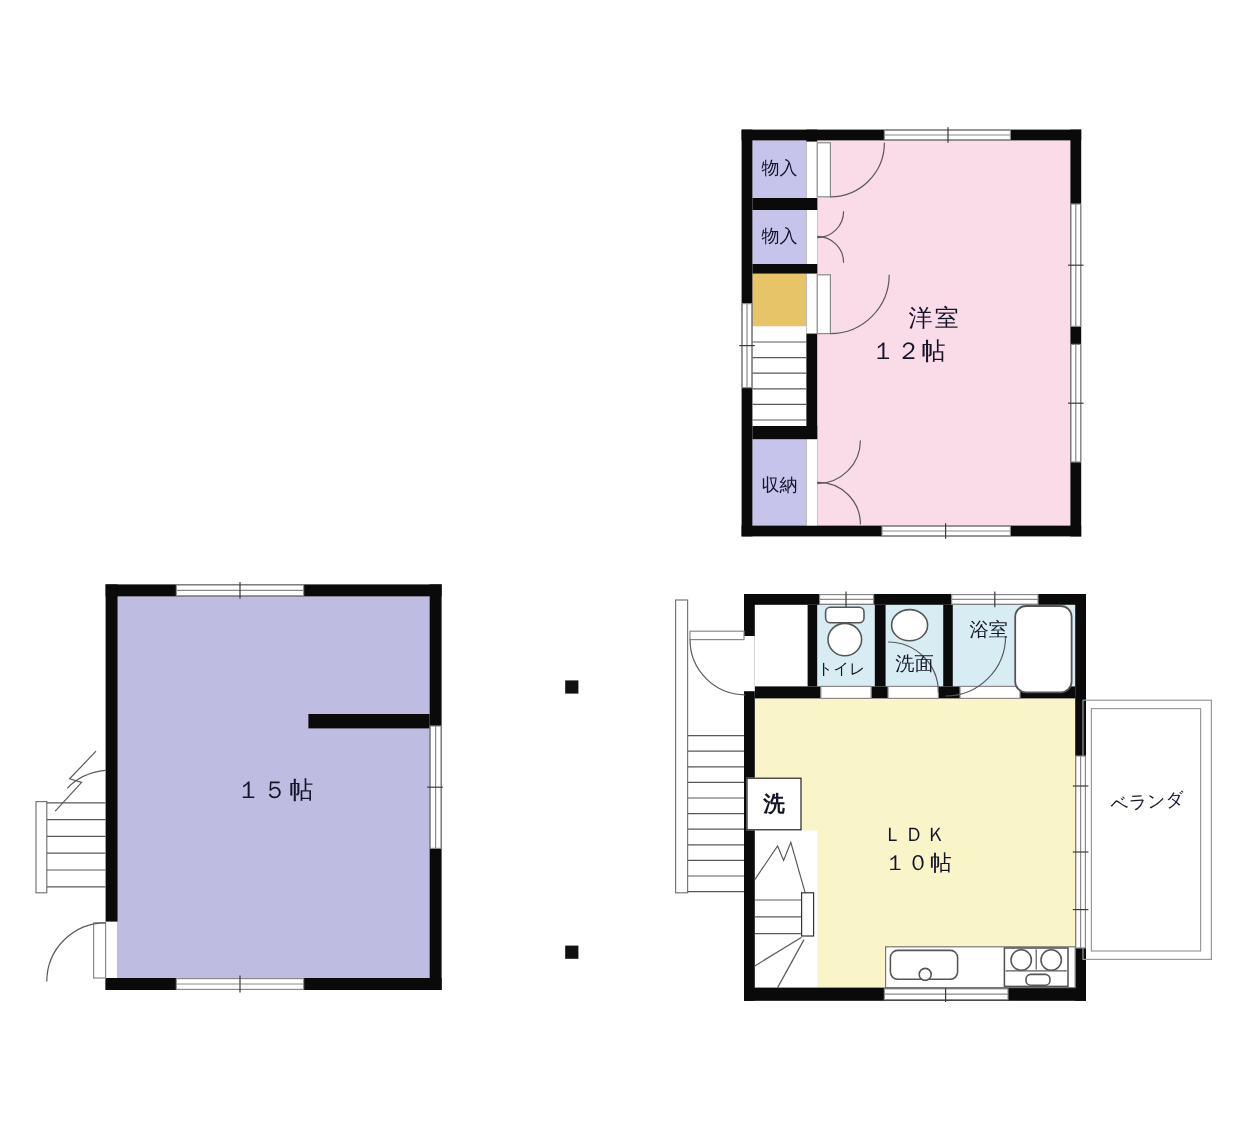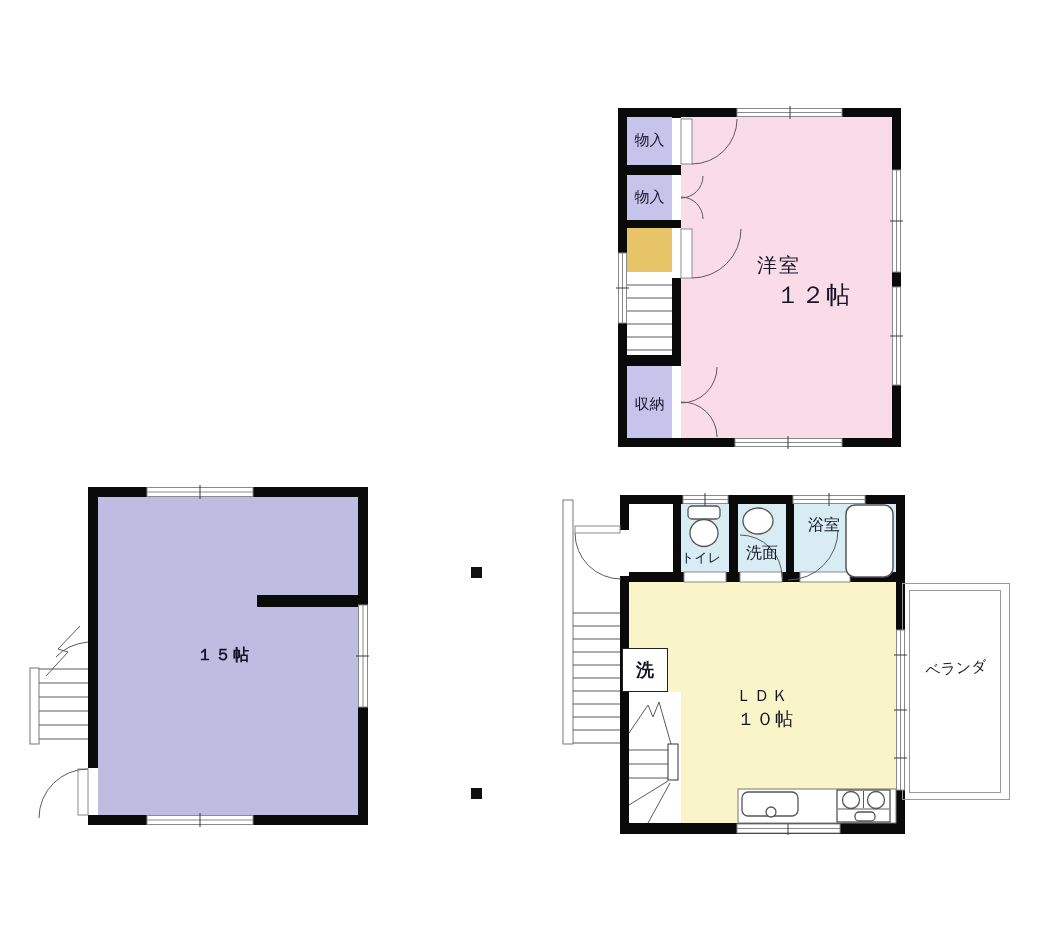--- a/index.html
+++ b/index.html
@@ -242,23 +242,23 @@
         <line class="tread" x1="838" y1="809" x2="889" y2="809"></line>
         <rect class="fix" x="855" y="812" width="20" height="9" rx="4"></rect>
       </g>
     </g>
   </svg>
 
   <div class="lbl" style="left:627px;top:131px;width:45px;text-align:center;font-size:15px;">物入</div>
   <div class="lbl" style="left:627px;top:188px;width:45px;text-align:center;font-size:15px;">物入</div>
   <div class="lbl" style="left:627px;top:395px;width:45px;text-align:center;font-size:15px;">収納</div>
   <div class="lbl" style="left:757px;top:252px;font-size:20px;letter-spacing:2px;">洋室</div>
-  <div class="lbl" style="left:776px;top:279px;font-size:24px;letter-spacing:1px;">１２帖</div>
-
-  <div class="lbl" style="left:197px;top:645px;font-size:16px;letter-spacing:2px;font-weight:bold;">１５帖</div>
+  <div class="lbl" style="left:726px;top:279px;font-size:20px;letter-spacing:1px;">１２帖</div>
+
+  <div class="lbl" style="left:197px;top:645px;font-size:20px;letter-spacing:2px;">１５帖</div>
 
   <div class="lbl" style="left:681px;top:549px;width:40px;text-align:center;font-size:13px;">トイレ</div>
   <div class="lbl" style="left:738px;top:543px;width:48px;text-align:center;font-size:16px;">洗面</div>
   <div class="lbl" style="left:794px;top:515px;width:46px;text-align:right;font-size:16px;">浴室</div>
   <div class="lbl" style="left:736px;top:686px;font-size:16px;letter-spacing:2px;">ＬＤＫ</div>
   <div class="lbl" style="left:737px;top:707px;font-size:18px;letter-spacing:1px;">１０帖</div>
   <div class="lbl" style="left:910px;top:659px;width:92px;text-align:center;font-size:15px;transform:rotate(-4deg);">ベランダ</div>
 
 </div>
 

